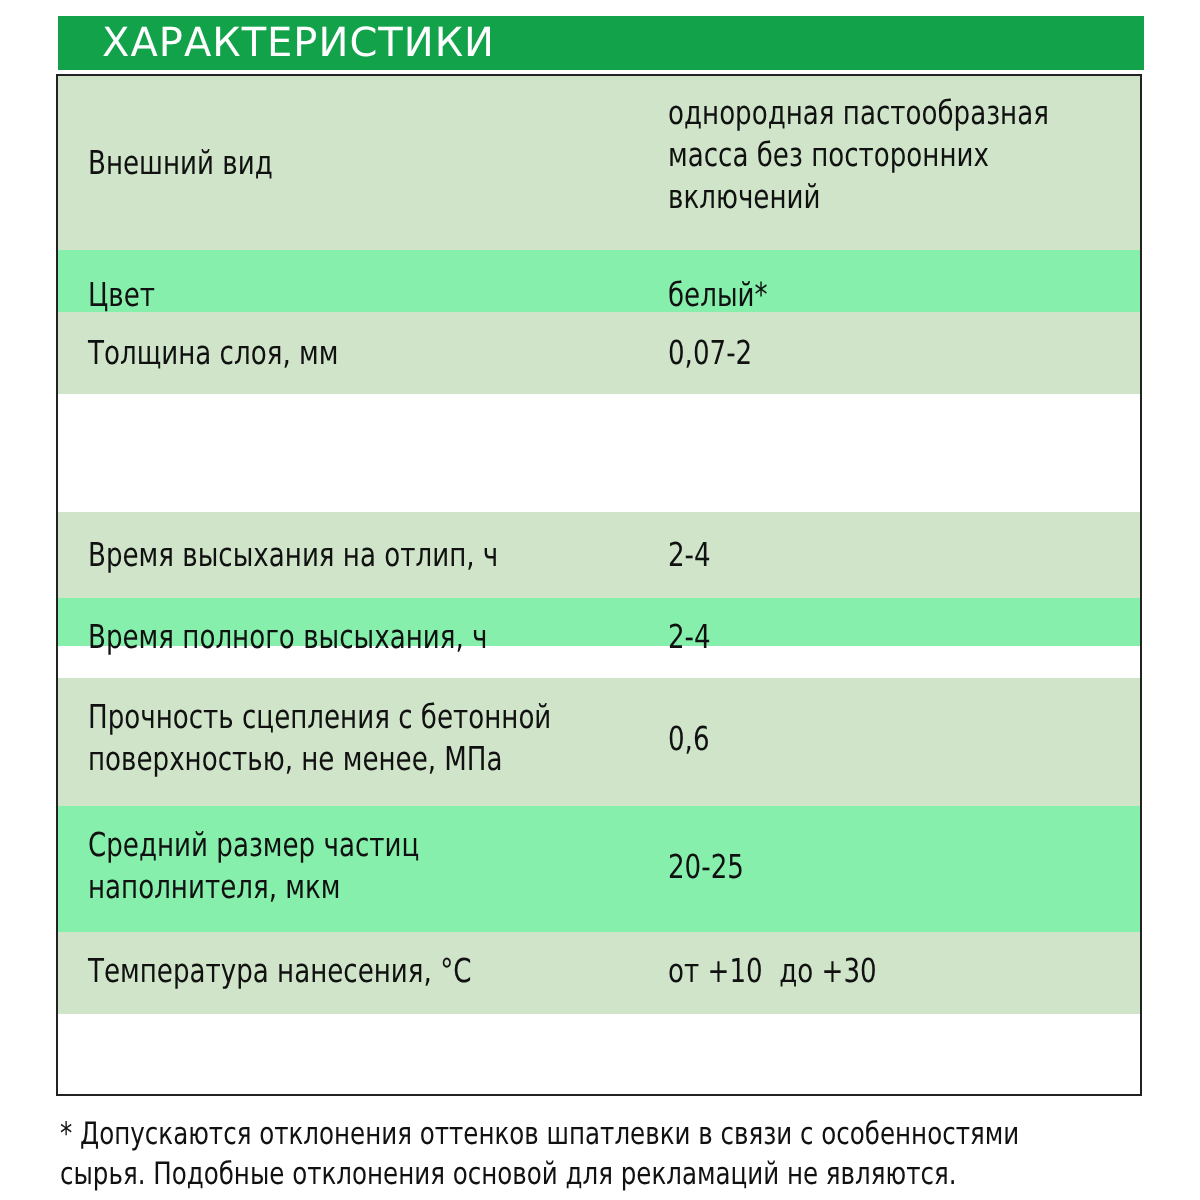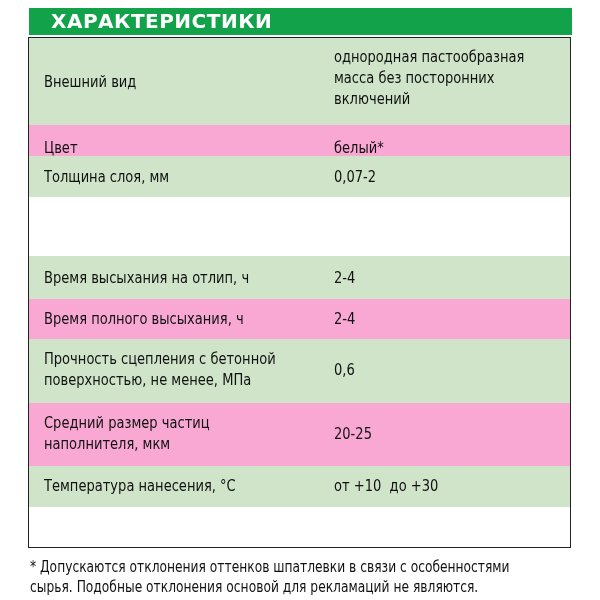--- a/index.html
+++ b/index.html
@@ -1,22 +1,22 @@
 <!DOCTYPE html>
 <html><head>
 <meta charset="utf-8">
 <style>
   html,body{margin:0;padding:0;background:#fff;}
   body{width:600px;height:600px;position:relative;overflow:hidden;font-family:"DejaVu Sans Condensed","DejaVu Sans","Liberation Sans",sans-serif;color:#111;}
   .header{position:absolute;left:29px;top:8px;width:543px;height:27px;background:#12a24a;}
-  .header span{position:absolute;left:22px;top:1px;color:#fff;font-weight:bold;font-size:20px;letter-spacing:0.5px;font-family:"DejaVu Sans","Liberation Sans",sans-serif;}
+  .header span{position:absolute;left:22px;top:1px;color:#fff;font-weight:normal;font-size:20px;letter-spacing:0.5px;font-family:"DejaVu Sans","Liberation Sans",sans-serif;}
   .table{position:absolute;left:28px;top:37px;width:541px;height:509px;border:1.5px solid #222;}
   .row{position:absolute;left:0;width:541px;}
   .row.g{background:#cfe4c9;}
-  .row.w{background:#f9a8d4;}
+  .row.w{background:#86efac;}
   .cell{position:absolute;font-size:16.5px;line-height:20px;transform:scaleX(0.88);transform-origin:left center;white-space:nowrap;}
   .k{left:15px;}
   .v{left:305px;}
   .footnote{position:absolute;left:30px;top:557px;font-size:15.5px;line-height:20px;transform:scaleX(0.88);transform-origin:left top;white-space:nowrap;}
 </style>
 </head>
 <body>
 
 <div class="header">
   <span>ХАРАКТЕРИСТИКИ</span>
@@ -34,21 +34,21 @@
     <div class="cell v" style="top:13px">белый*</div>
   </div>
   <div class="row g" style="top:118px;height:41px">
     <div class="cell k" style="top:11px">Толщина слоя, мм</div>
     <div class="cell v" style="top:11px">0,07-2</div>
   </div>
   <div class="row g" style="top:218px;height:49px">
     <div class="cell k" style="top:12px">Время высыхания на отлип, ч</div>
     <div class="cell v" style="top:12px">2-4</div>
   </div>
-  <div class="row w" style="top:261px;height:40px">
+  <div class="row w" style="top:261px;height:24px">
     <div class="cell k" style="top:10px">Время полного высыхания, ч</div>
     <div class="cell v" style="top:10px">2-4</div>
   </div>
   <div class="row g" style="top:301px;height:64px">
     <div class="cell k" style="top:10px">Прочность сцепления с бетонной</div>
     <div class="cell k" style="top:31px">поверхностью, не менее, МПа</div>
     <div class="cell v" style="top:21px">0,6</div>
   </div>
   <div class="row w" style="top:365px;height:74px">
     <div class="cell k" style="top:10px">Средний размер частиц</div>

